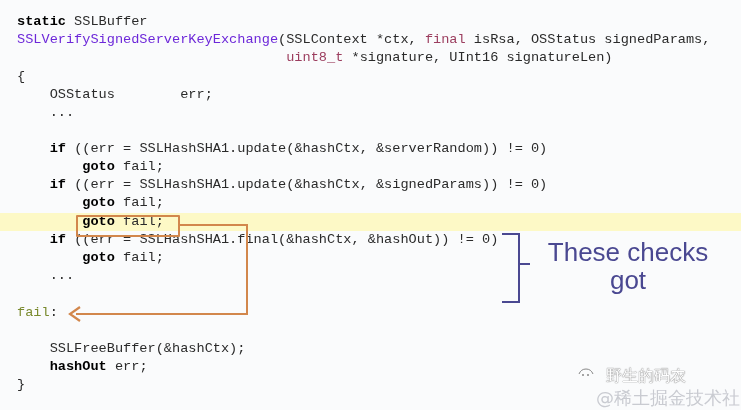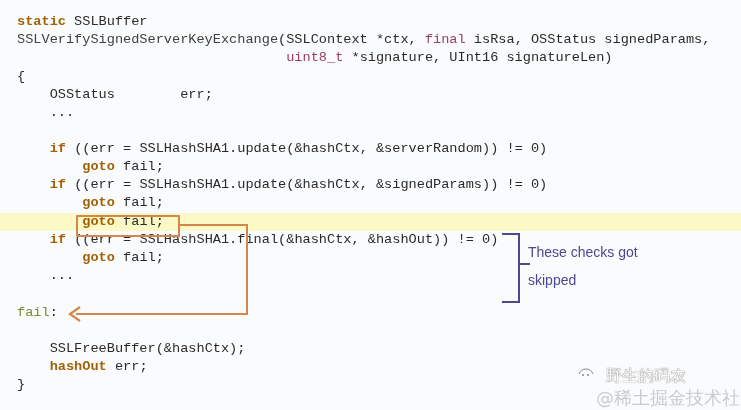--- a/index.html
+++ b/index.html
@@ -11,43 +11,43 @@
     }
     .code {
       position: absolute; left: 0; top: 0; width: 741px; height: 410px;
     }
     .line {
       position: absolute; left: 0; width: 741px; height: 18px;
       font-size: 13.6px; line-height: 18px; white-space: pre; color: #2a2a2a;
     }
     .line span { white-space: pre; }
     .hl { background: #fdf9c6; }
-    .kw { color: #a16207; font-weight: bold; }
-    .fn { color: #404040; }
+    .kw { color: #000000; font-weight: bold; }
+    .fn { color: #6d28d9; }
     .ty { color: #9b3d5e; }
     .lb { color: #7a8a2e; }
     .box {
       position: absolute; border: 2px solid #d2874c; border-radius: 1px;
     }
     .arrow-v {
       position: absolute; background: #d2874c; width: 2px;
     }
     .arrow-h {
       position: absolute; background: #d2874c; height: 2px;
     }
     .bracket {
       position: absolute; border: 2px solid #4a4891; border-left: none;
     }
     .bracket-tick {
       position: absolute; background: #4a4891; height: 2px;
     }
     .annotation {
       position: absolute; color: #4a4891;
       font-family: "Liberation Sans", "DejaVu Sans", sans-serif;
-      font-size: 14px; line-height: 28px; 
+      font-size: 26px; line-height: 28px; text-align: center;
     }
     .watermark-1 {
       position: absolute; left: 606px; top: 366px;
       font-family: "DejaVu Sans", sans-serif; font-size: 16px; color: #ffffff;
       text-shadow: 0 0 1px #777, 0 0 1px #777;
       text-align: center;
     }
     .watermark-2 {
       position: absolute; left: 596px; top: 386px;
       font-family: "DejaVu Sans", sans-serif; font-size: 18px; color: #c9cbd1;
@@ -90,21 +90,20 @@
 <div class="arrow-h" style="left:76px; top:313px; width:172px;"></div>
 <svg style="position:absolute; left:66px; top:305px;" width="20" height="18">
   <polyline points="14,2 4,9 14,16" fill="none" stroke="#d2874c" stroke-width="2.2"></polyline>
 </svg>
 
 <div class="bracket" style="left:502px; top:233px; width:16px; height:66px;"></div>
 <div class="bracket-tick" style="left:520px; top:263px; width:10px;"></div>
 
 <div class="annotation" style="left:528px; top:238px; width:200px;">
   <div>These checks got</div>
-  <div>skipped</div>
 </div>
 
 <svg class="wm-icon" viewBox="0 0 20 16">
   <path d="M3 8 Q5 3 10 3 Q15 3 17 8" fill="none" stroke="#888" stroke-width="1"></path>
   <circle cx="7" cy="9" r="1" fill="#888"></circle>
     <circle cx="12" cy="9" r="1" fill="#888"></circle>
 </svg>
 <div class="watermark-1">野生的码农</div>
 <div class="watermark-2">@稀土掘金技术社区</div>
 

